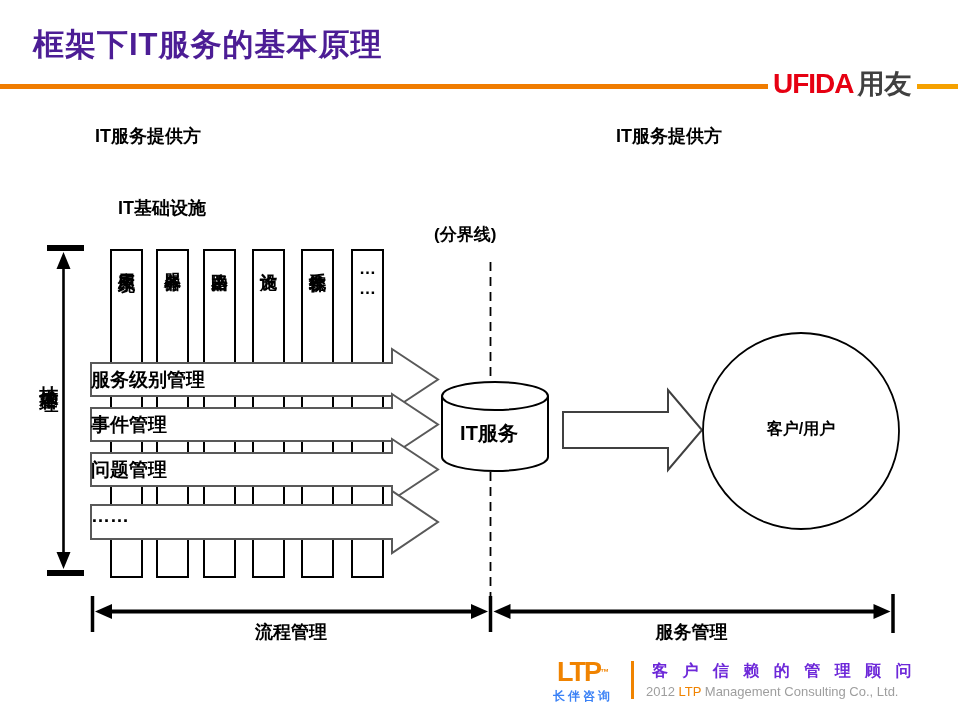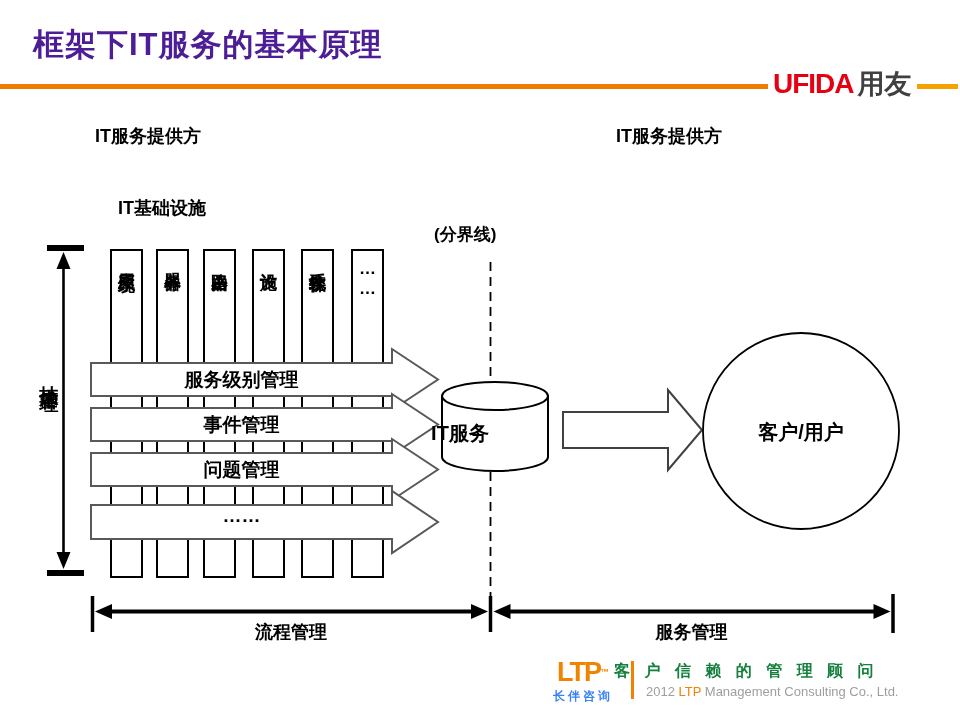--- a/index.html
+++ b/index.html
@@ -94,21 +94,20 @@
   .diagram-svg {
     position: absolute;
     left: 0;
     top: 0;
     z-index: 2;
   }
   .arrow-lbl {
     position: absolute;
     left: 91px;
     width: 301px;
-    text-align: center;
     font-size: 19px;
     font-weight: bold;
     z-index: 3;
     white-space: nowrap;
   }
   .tech-lbl {
     position: absolute;
     left: 40px;
     top: 370px;
     font-size: 19px;
@@ -120,35 +119,35 @@
     left: 434px;
     top: 223px;
     width: 110px;
     font-size: 17px;
     font-weight: bold;
     z-index: 3;
     white-space: nowrap;
   }
   .itsvc-lbl {
     position: absolute;
-    left: 417px;
+    left: 446px;
     top: 420px;
     width: 86px;
     text-align: center;
     font-size: 20px;
     font-weight: bold;
     z-index: 3;
   }
   .customer-lbl {
     position: absolute;
     left: 703px;
     top: 419px;
     width: 196px;
     text-align: center;
-    font-size: 20px;
+    font-size: 16px;
     font-weight: bold;
     z-index: 3;
   }
   .span-lbl {
     position: absolute;
     top: 620px;
     text-align: center;
     font-size: 18px;
     font-weight: bold;
     z-index: 3;
@@ -189,26 +188,26 @@
     position: absolute;
     left: 631px;
     top: 661px;
     width: 3px;
     height: 38px;
     background: #F08300;
     z-index: 3;
   }
   .footer-tagline {
     position: absolute;
-    left: 614px;
+    left: 652px;
     top: 661px;
     font-size: 16px;
     font-weight: bold;
     letter-spacing: 5px;
-    color: #15803d;
+    color: #6d28d9;
     z-index: 3;
     white-space: nowrap;
   }
   .footer-copy {
     position: absolute;
     left: 646px;
     top: 684px;
     font-size: 13px;
     font-weight: normal;
     color: #9E9E9E;

